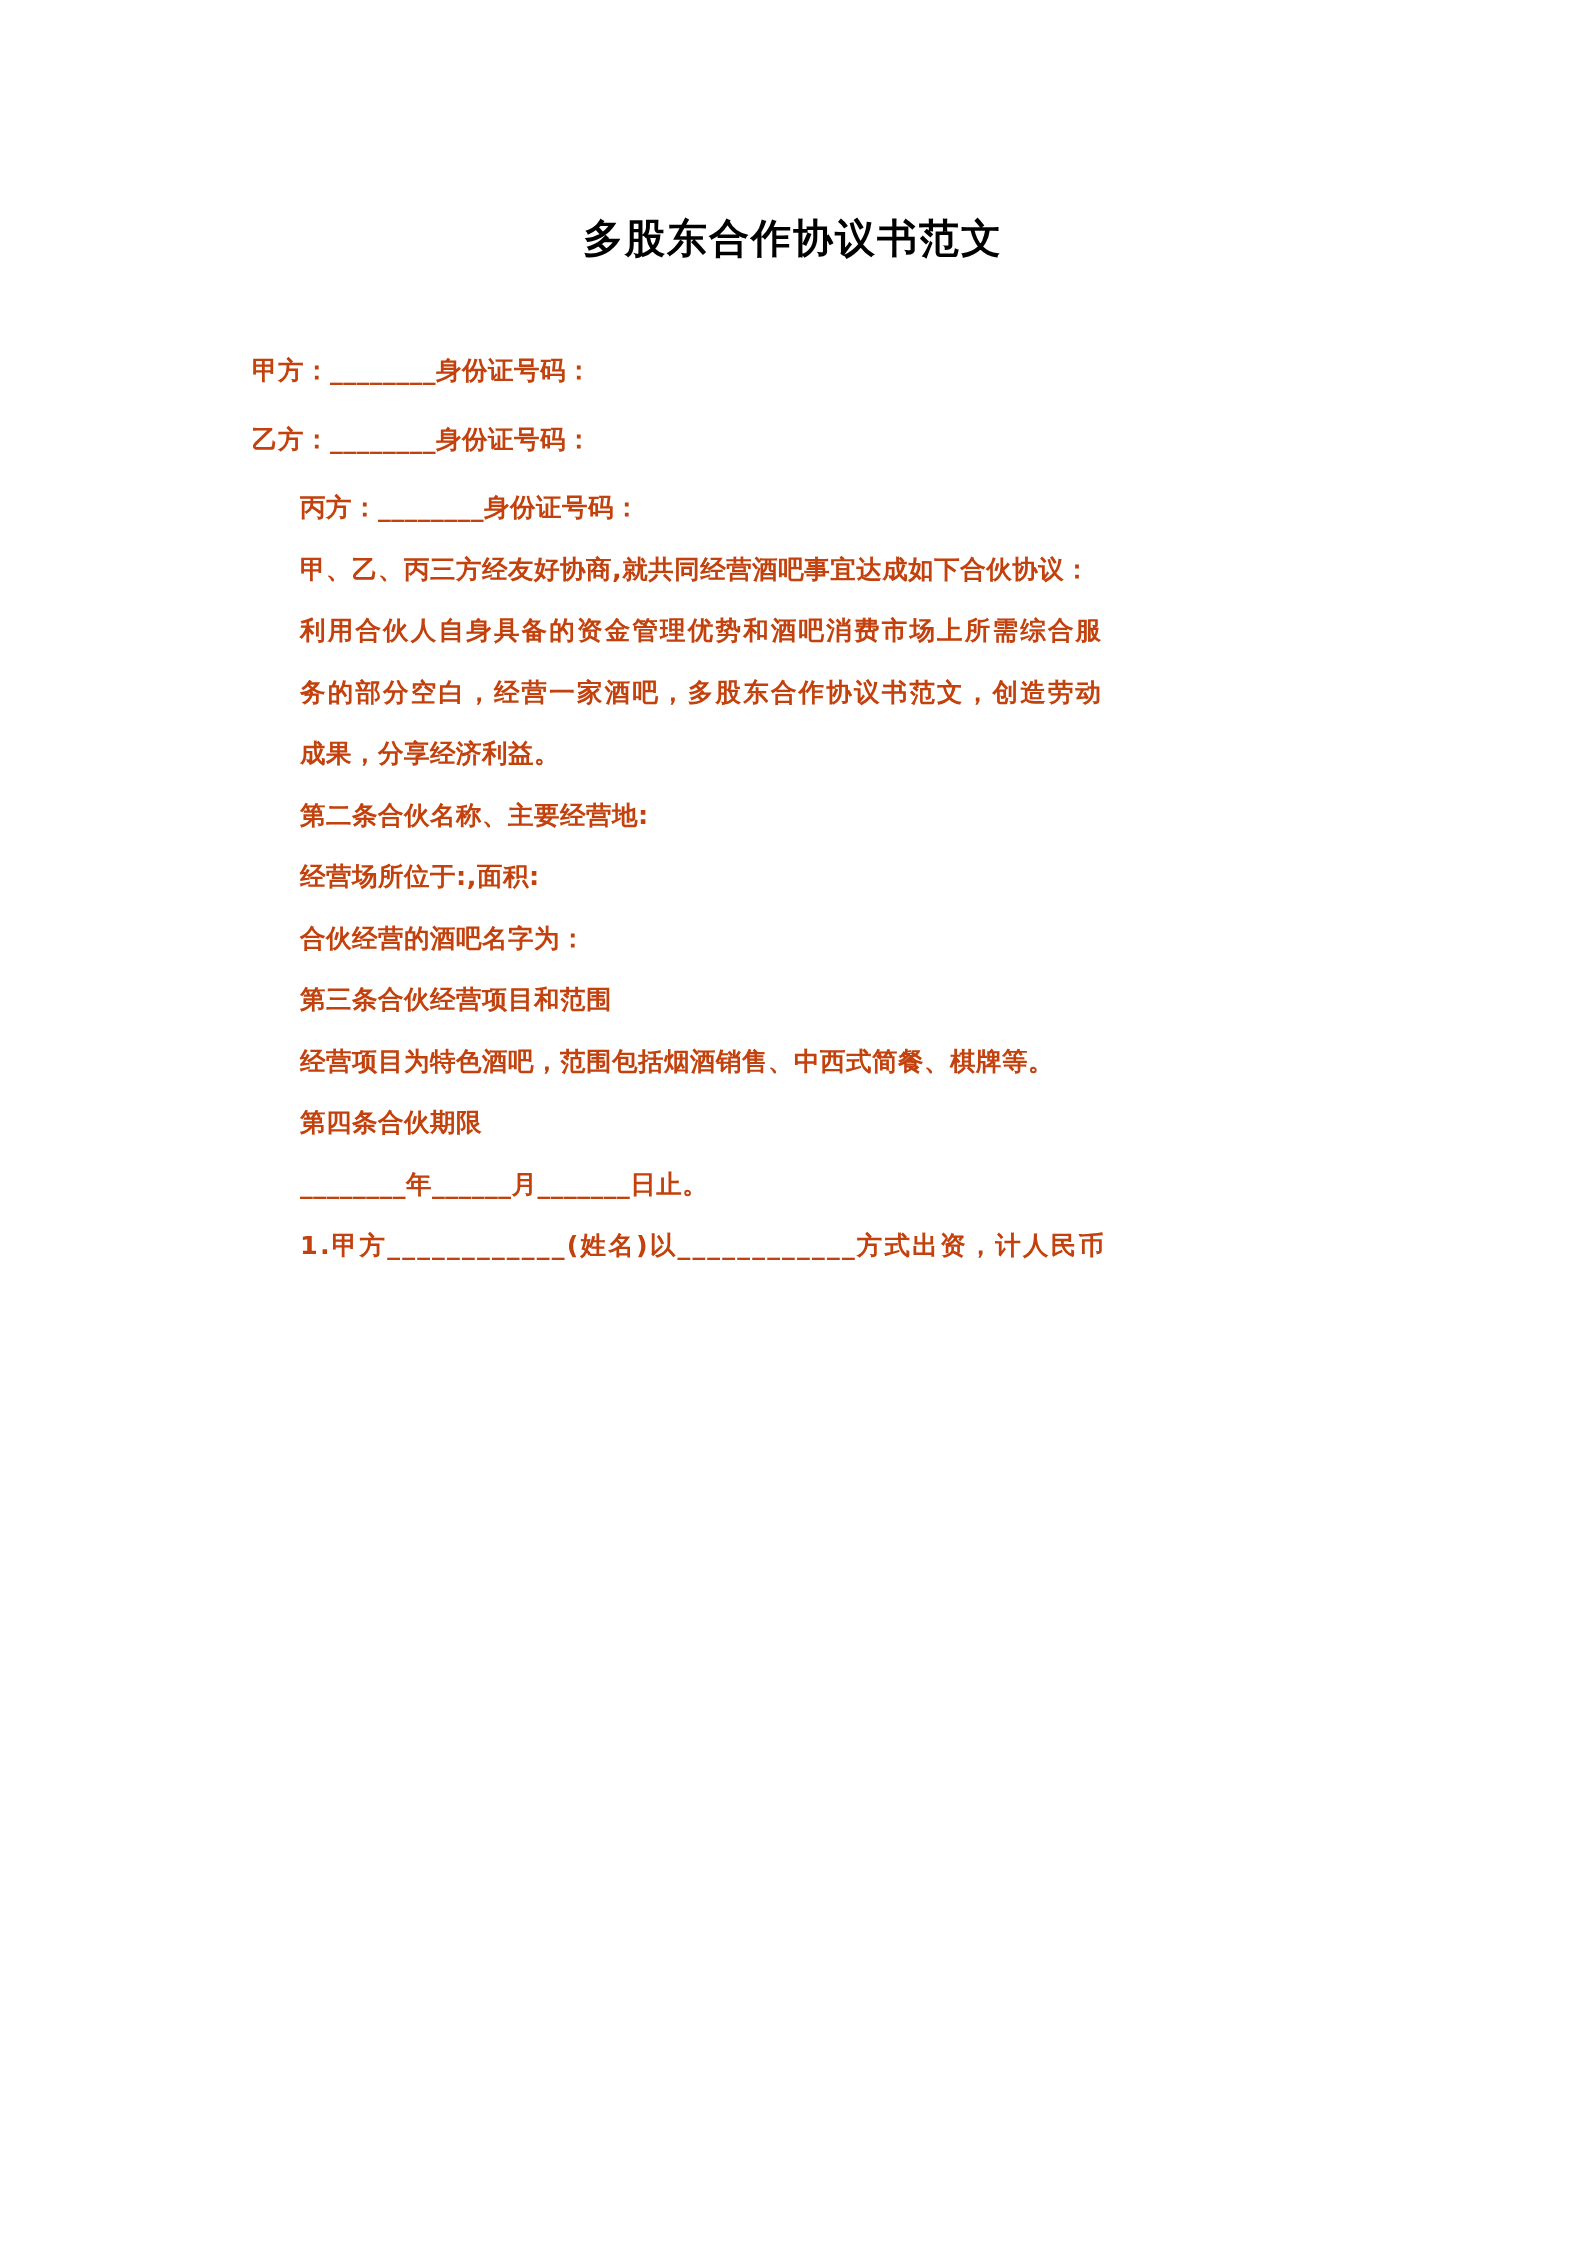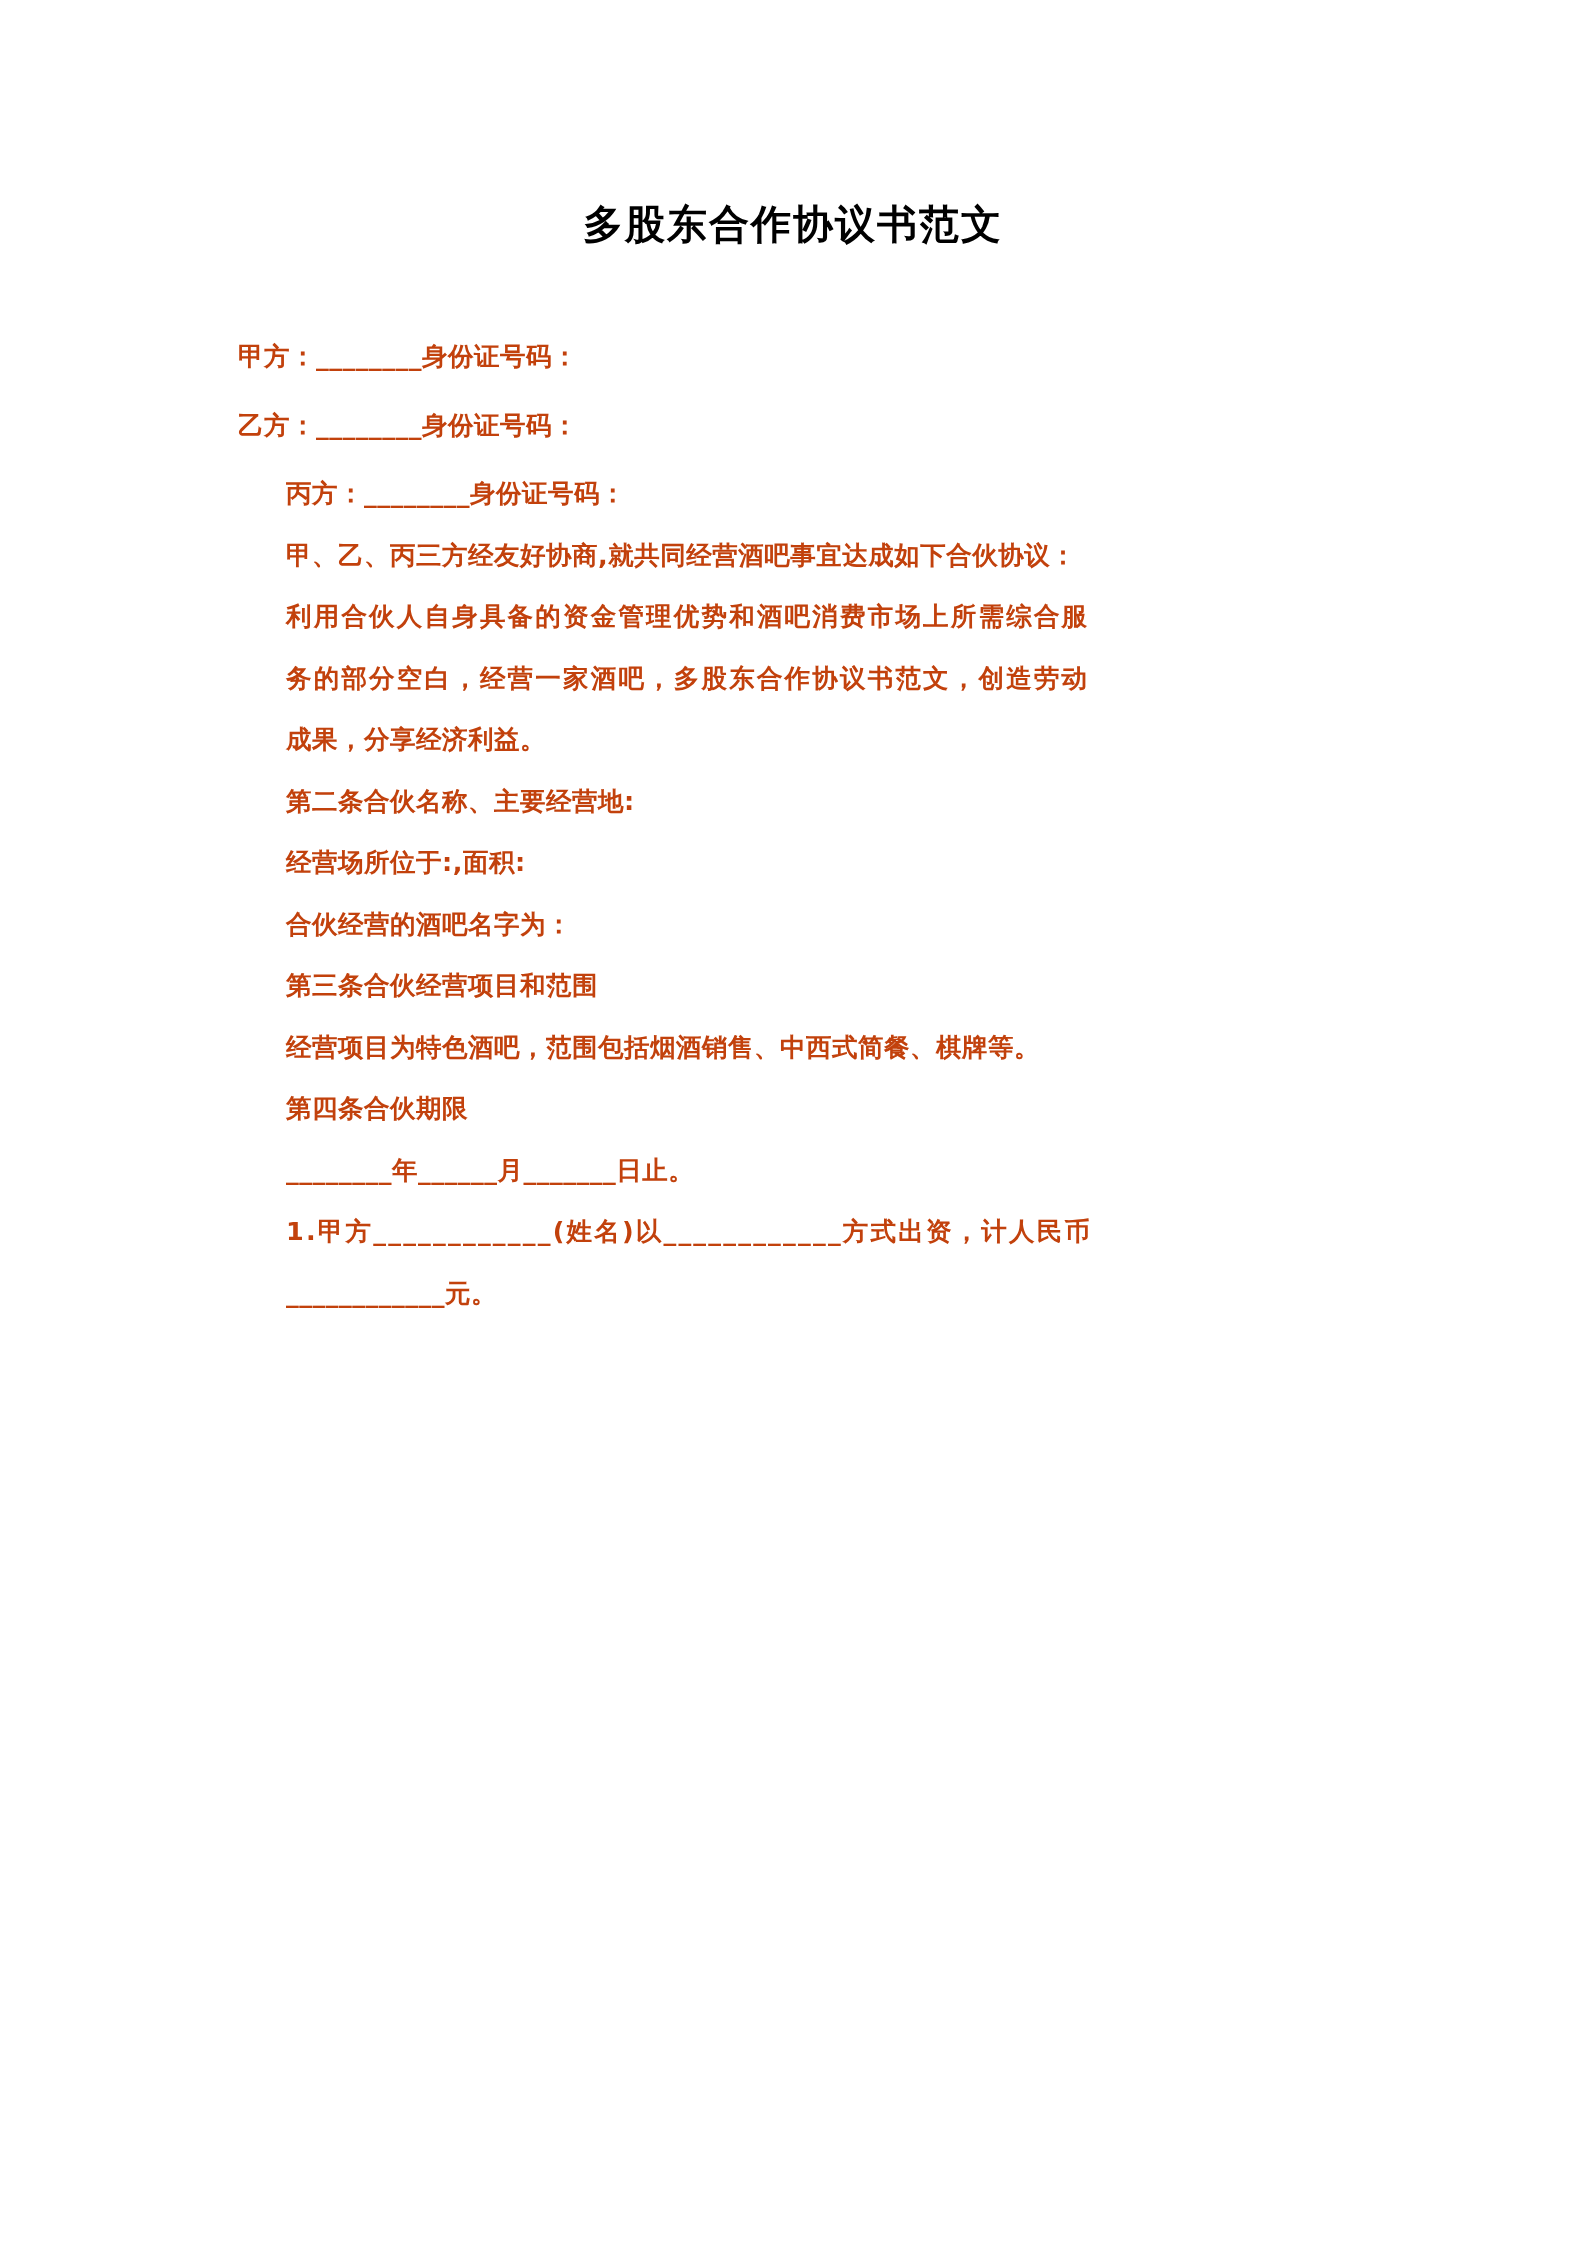--- a/index.html
+++ b/index.html
@@ -12,21 +12,21 @@
     height: 2244px;
     font-family: "DejaVu Sans", "Liberation Sans", sans-serif;
     color: #000000;
     -webkit-font-smoothing: antialiased;
   }
   .page {
     position: relative;
     width: 1586px;
     height: 2244px;
     box-sizing: border-box;
-    padding: 0;
+    padding: 14px;
     background: #ffffff;
     overflow: hidden;
   }
   .doc-title {
     font-size: 40px;
     font-weight: bold;
     text-align: center;
     letter-spacing: 2px;
     margin: 0;
     padding-top: 200px;
@@ -91,16 +91,15 @@
     <p class="para sp-md">经营项目为特色酒吧，范围包括烟酒销售、中西式简餐、棋牌等。</p>
 
     <p class="para sp-md">第四条合伙期限</p>
 
 
     <p class="para sp-md">________年______月_______日止。</p>
 
 
     <p class="para sp-md spread">1.甲方____________(姓名)以____________方式出资，计人民币</p>
 
-    <p class="para sp-md">____________元。</p>
 
   </div>
 </div>
 
 </body></html>

